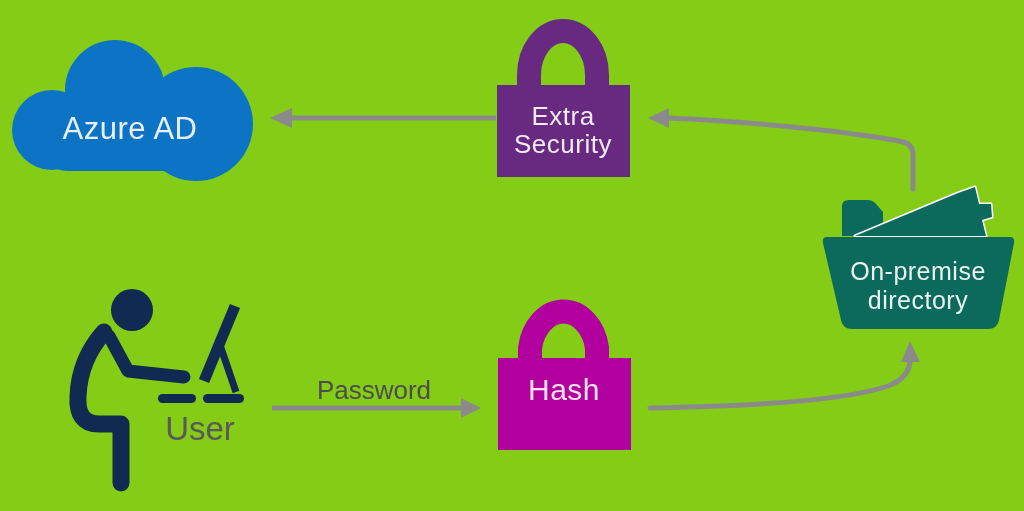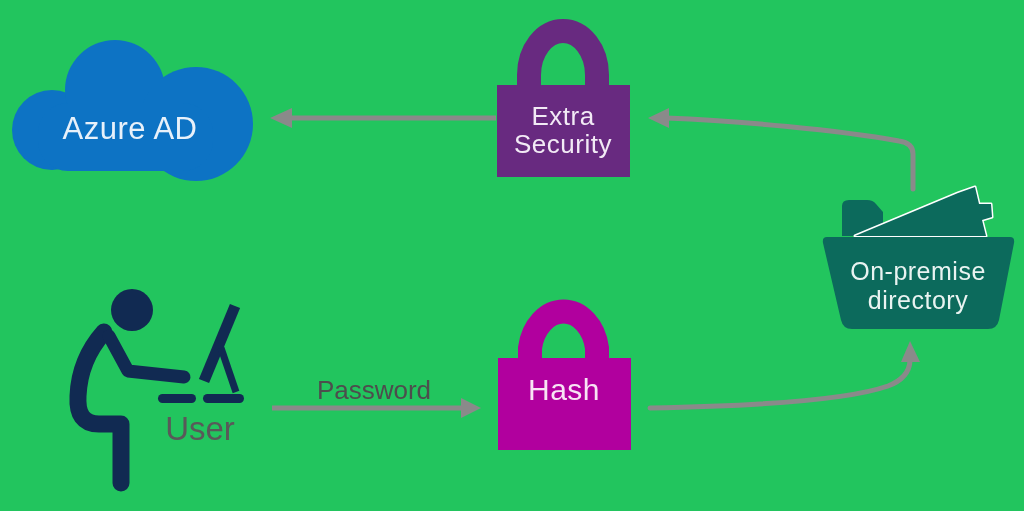--- a/index.html
+++ b/index.html
@@ -1,19 +1,19 @@
 <!DOCTYPE html>
 <html><head>
 <meta charset="utf-8">
 <style>
   html,body{margin:0;padding:0;background:#ffffff;}
   .canvas{
     position:relative;
     width:1024px;height:511px;
-    background:#22c55e;
+    background:#84cc16;
     font-family:"Liberation Sans", sans-serif;
     overflow:hidden;
   }
   svg{display:block;}
   text{font-family:"Liberation Sans", sans-serif;font-weight:300;}
   .node-label{letter-spacing:0.5px;}
   .lbl-azure{font-size:31px;}
   .lbl-lock{font-size:26px;}
   .lbl-hash{font-size:30px;}
   .lbl-folder{font-size:25px;}

